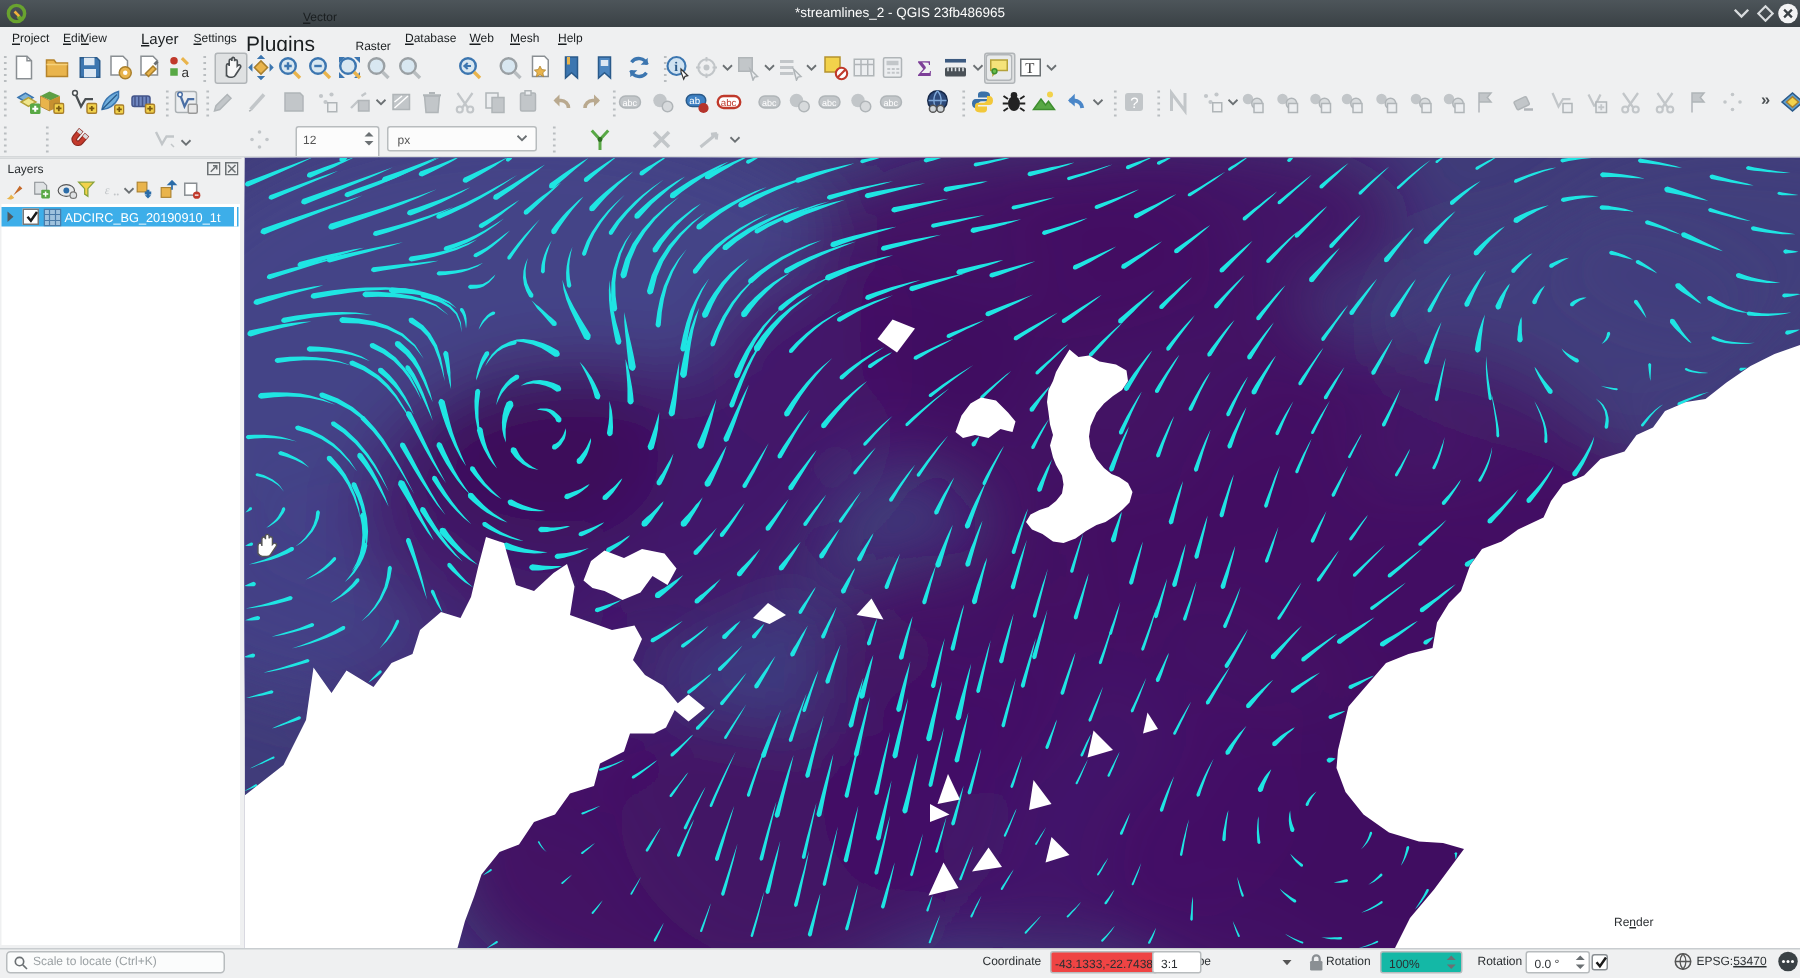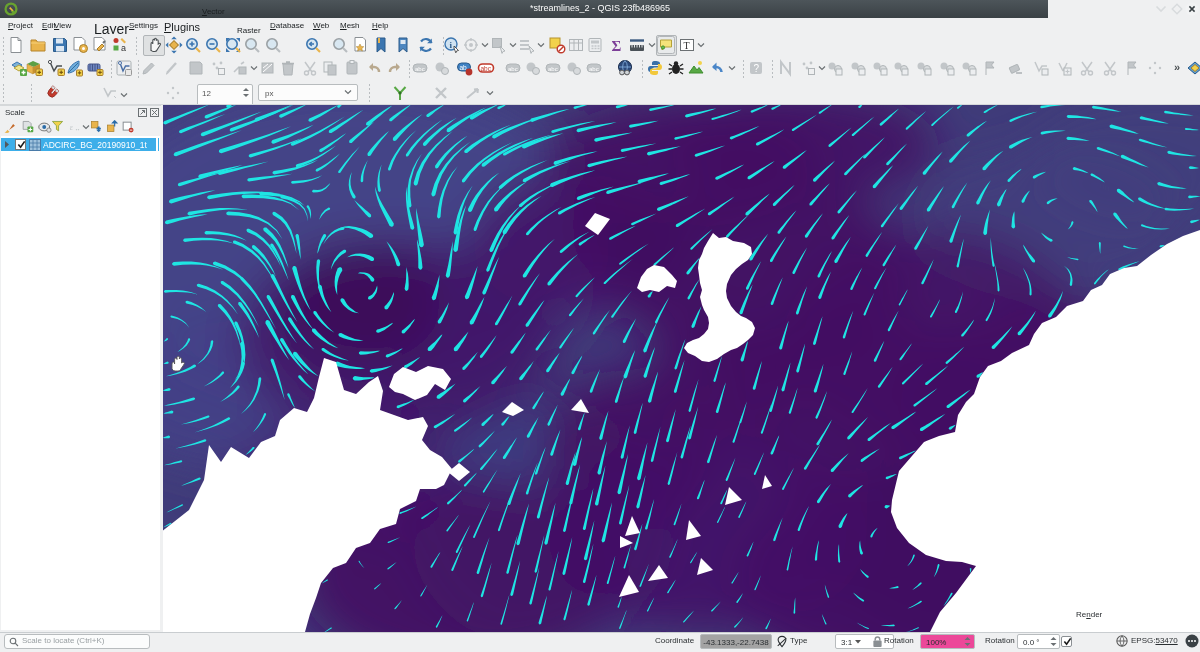--- a/index.html
+++ b/index.html
@@ -1,13 +1,13 @@
 <!DOCTYPE html>
 <html><head><meta charset="utf-8"><style>*{margin:0;padding:0;box-sizing:border-box}body{width:1200px;height:652px;font-family:"Liberation Sans",sans-serif;position:relative;overflow:hidden;background:#eff0f1}.abs{position:absolute}</style></head><body>
-<div class="abs" style="left:0;top:0;width:1048px;height:18px;background:linear-gradient(#4d555a,#3a4145)">
+<div class="abs" style="left:0;top:0;width:1200px;height:18px;background:linear-gradient(#4d555a,#3a4145)">
     <svg class="abs" style="left:4px;top:2px" width="14" height="14" viewBox="0 0 16 16">
       <circle cx="8" cy="8" r="6.2" fill="none" stroke="#69a32f" stroke-width="2.6"></circle>
       <rect x="9" y="9" width="5" height="3.2" rx="1" transform="rotate(45 10 10)" fill="#69a32f"></rect>
       <path d="M6.5 6.5l3.5 3.5" stroke="#f0b33c" stroke-width="2"></path>
     </svg>
     <div class="abs" style="left:0;top:3px;width:1200px;text-align:center;color:#fcfcfc;font-size:9px">*streamlines_2 - QGIS 23fb486965</div>
     <svg class="abs" style="left:1155px;top:5px" width="12" height="8" viewBox="0 0 12 8">
       <path d="M1.5 1.5L6 6l4.5-4.5" fill="none" stroke="#d8dbdd" stroke-width="1.6"></path>
     </svg>
     <svg class="abs" style="left:1171px;top:3px" width="12" height="12" viewBox="0 0 12 12">
@@ -15,23 +15,23 @@
     </svg>
     <svg class="abs" style="left:1185px;top:2px" width="14" height="14" viewBox="0 0 14 14">
       <circle cx="7" cy="7" r="6.5" fill="#f2f3f4"></circle>
       <path d="M4.4 4.4l5.2 5.2M9.6 4.4L4.4 9.6" stroke="#3a4145" stroke-width="1.5"></path>
     </svg>
   </div>
 <div class="abs" style="left:0;top:18px;width:1200px;height:15px;background:#eff0f1"></div>
 <div class="abs" style="left:8px;top:21px;font-size:8px;color:#1a1e20"><span style="text-decoration:underline">P</span>roject</div>
 <div class="abs" style="left:42px;top:21px;font-size:8px;color:#1a1e20"><span style="text-decoration:underline">E</span>dit</div>
 <div class="abs" style="left:54px;top:21px;font-size:8px;color:#1a1e20"><span style="text-decoration:underline">V</span>iew</div>
-<div class="abs" style="left:94px;top:21px;font-size:14px;color:#1a1e20"><span style="text-decoration:underline">L</span>ayer</div>
+<div class="abs" style="left:94px;top:21px;font-size:10px;color:#1a1e20"><span style="text-decoration:underline">L</span>ayer</div>
 <div class="abs" style="left:129px;top:21px;font-size:8px;color:#1a1e20"><span style="text-decoration:underline">S</span>ettings</div>
-<div class="abs" style="left:164px;top:21px;font-size:11px;color:#1a1e20"><span style="text-decoration:underline">P</span>lugins</div>
+<div class="abs" style="left:164px;top:21px;font-size:14px;color:#1a1e20"><span style="text-decoration:underline">P</span>lugins</div>
 <div class="abs" style="left:202px;top:7px;font-size:8px;color:#1a1e20"><span style="text-decoration:underline">V</span>ector</div>
 <div class="abs" style="left:237px;top:26px;font-size:8px;color:#1a1e20"><span style="text-decoration:underline">R</span>aster</div>
 <div class="abs" style="left:270px;top:21px;font-size:8px;color:#1a1e20"><span style="text-decoration:underline">D</span>atabase</div>
 <div class="abs" style="left:313px;top:21px;font-size:8px;color:#1a1e20"><span style="text-decoration:underline">W</span>eb</div>
 <div class="abs" style="left:340px;top:21px;font-size:8px;color:#1a1e20"><span style="text-decoration:underline">M</span>esh</div>
 <div class="abs" style="left:372px;top:21px;font-size:8px;color:#1a1e20"><span style="text-decoration:underline">H</span>elp</div>
 <div class="abs" style="left:0;top:34px;width:1200px;height:71px;background:#eff0f1"></div>
 <div style="position:absolute;left:2px;top:36px;width:3px;height:19px;background-image:radial-gradient(circle,#b9bdc0 35%,transparent 40%);background-size:3px 4px"></div>
 <svg style="position:absolute;left:7px;top:36px" width="18" height="18" viewBox="0 0 18 18">
     <path d="M4 1.5h7l3 3V16.5H4z" fill="#fff" stroke="#8a8f93"></path>
@@ -478,21 +478,21 @@
     <path d="M4 4l10 10M14 4L4 14" stroke="#c2c6c9" stroke-width="2.4"></path>
   </svg>
 <svg style="position:absolute;left:464px;top:84px" width="18" height="18" viewBox="0 0 18 18">
     <path d="M3 14L14 5M14 5l-4 .5M14 5l-.5 4" fill="none" stroke="#c2c6c9" stroke-width="2"></path>
   </svg>
 <svg style="position:absolute;left:486px;top:90px" width="8" height="6" viewBox="0 0 8 6">
     <path d="M1 1.5l3 3 3-3" fill="none" stroke="#6b7073" stroke-width="1.2"></path>
   </svg>
 <div class="abs" style="left:0;top:104px;width:1200px;height:1px;background:#d5d8da"></div>
 <div class="abs" style="left:0;top:105px;width:161px;height:527px;background:#eff0f1;border-top:1px solid #d5d8da"></div>
-<div class="abs" style="left:5px;top:108px;font-size:8px;color:#2b2f32">Scale</div>
+<div class="abs" style="left:5px;top:108px;font-size:8px;color:#2b2f32">Layers</div>
 <svg class="abs" style="left:138px;top:108px" width="9" height="9" viewBox="0 0 9 9">
     <rect x="0.5" y="0.5" width="8" height="8" fill="none" stroke="#6b7073"></rect>
     <path d="M2.5 6.5l4-4M4 2.5h2.5V5" fill="none" stroke="#6b7073"></path>
   </svg>
 <svg class="abs" style="left:150px;top:108px" width="9" height="9" viewBox="0 0 9 9">
     <rect x="0.5" y="0.5" width="8" height="8" fill="none" stroke="#6b7073"></rect>
     <path d="M2 2l5 5M7 2L2 7" stroke="#6b7073"></path>
   </svg>
 <svg class="abs" style="left:3px;top:121px" width="13" height="13" viewBox="0 0 18 18">
     <path d="M2 16c2-1 3-2 4-4l3 3c-2 2-4 2-7 1z" fill="#e9b44c"></path>
@@ -1126,36 +1126,36 @@
     </svg>
   </div>
 <div class="abs" style="left:0;top:632px;width:1200px;height:20px;background:#eff0f1;border-top:1px solid #c9cdd0"></div>
 <div class="abs" style="left:4px;top:634px;width:146px;height:15px;background:#fbfcfc;border:1px solid #b8bcbe;border-radius:3px"></div>
 <svg class="abs" style="left:9px;top:637px" width="10" height="10" viewBox="0 0 10 10">
     <circle cx="4" cy="4" r="2.8" fill="none" stroke="#6b7073" stroke-width="1.1"></circle>
     <path d="M6.2 6.2L9 9" stroke="#6b7073" stroke-width="1.1"></path>
   </svg>
 <div class="abs" style="left:22px;top:636px;font-size:8px;color:#9aa0a3">Scale to locate (Ctrl+K)</div>
 <div class="abs" style="left:655px;top:636px;font-size:8px;color:#2b2f32">Coordinate</div>
-<div class="abs" style="left:700px;top:634px;width:72px;height:15px;background:#a3a3a3;border:1px solid #b8bcbe;border-radius:2px;font-size:8px;color:#2b2f32;text-align:center;padding-top:3px">-43.1333,-22.7438</div>
+<div class="abs" style="left:700px;top:634px;width:72px;height:15px;background:#ef4444;border:1px solid #b8bcbe;border-radius:2px;font-size:8px;color:#2b2f32;text-align:center;padding-top:3px">-43.1333,-22.7438</div>
 <svg class="abs" style="left:776px;top:635px" width="12" height="13" viewBox="0 0 14 14">
     <path d="M7 1C4 1 2.5 3 2.5 5c0 2.5 4.5 8 4.5 8s4.5-5.5 4.5-8C11.5 3 10 1 7 1z" fill="none" stroke="#2b2f32" stroke-width="1.3"></path>
     <path d="M2 12l10-9" stroke="#2b2f32" stroke-width="1.2"></path>
   </svg>
 <div class="abs" style="left:790px;top:636px;font-size:8px;color:#2b2f32">Type</div>
-<div class="abs" style="left:835px;top:634px;width:59px;height:15px;background:#fff;border:1px solid #b8bcbe;border-radius:2px;font-size:8px;color:#2b2f32;padding:3px 0 0 5px">3:1</div>
+<div class="abs" style="left:768px;top:634px;width:33px;height:15px;background:#fff;border:1px solid #b8bcbe;border-radius:2px;font-size:8px;color:#2b2f32;padding:3px 0 0 5px">3:1</div>
 <svg class="abs" style="left:854px;top:639px" width="8" height="6" viewBox="0 0 8 6">
     <path d="M1 1l3 3.5L7 1" fill="#555"></path>
   </svg>
 <svg class="abs" style="left:872px;top:635px" width="11" height="13" viewBox="0 0 12 14">
     <rect x="1.5" y="6" width="9" height="7" rx="1" fill="#8a8f93"></rect>
     <path d="M3.5 6V4.5a2.5 2.5 0 0 1 5 0V6" fill="none" stroke="#8a8f93" stroke-width="1.6"></path>
   </svg>
 <div class="abs" style="left:884px;top:636px;font-size:8px;color:#2b2f32">Rotation</div>
-<div class="abs" style="left:920px;top:634px;width:55px;height:15px;background:#ec4899;border:1px solid #b8bcbe;border-radius:2px;font-size:8px;color:#2b2f32;padding:3px 0 0 5px">100%</div>
+<div class="abs" style="left:920px;top:634px;width:55px;height:15px;background:#14b8a6;border:1px solid #b8bcbe;border-radius:2px;font-size:8px;color:#2b2f32;padding:3px 0 0 5px">100%</div>
 <svg class="abs" style="left:963px;top:635px" width="9" height="13" viewBox="0 0 9 13">
     <path d="M1.5 5l3-3 3 3z" fill="#6b7073"></path>
     <path d="M1.5 8l3 3 3-3z" fill="#6b7073"></path>
   </svg>
 <div class="abs" style="left:985px;top:636px;font-size:8px;color:#2b2f32">Rotation</div>
 <div class="abs" style="left:1017px;top:634px;width:43px;height:15px;background:#fff;border:1px solid #b8bcbe;border-radius:2px;font-size:8px;color:#2b2f32;padding:3px 0 0 5px">0.0 °</div>
 <svg class="abs" style="left:1049px;top:635px" width="9" height="13" viewBox="0 0 9 13">
     <path d="M1.5 5l3-3 3 3z" fill="#6b7073"></path>
     <path d="M1.5 8l3 3 3-3z" fill="#6b7073"></path>
   </svg>

